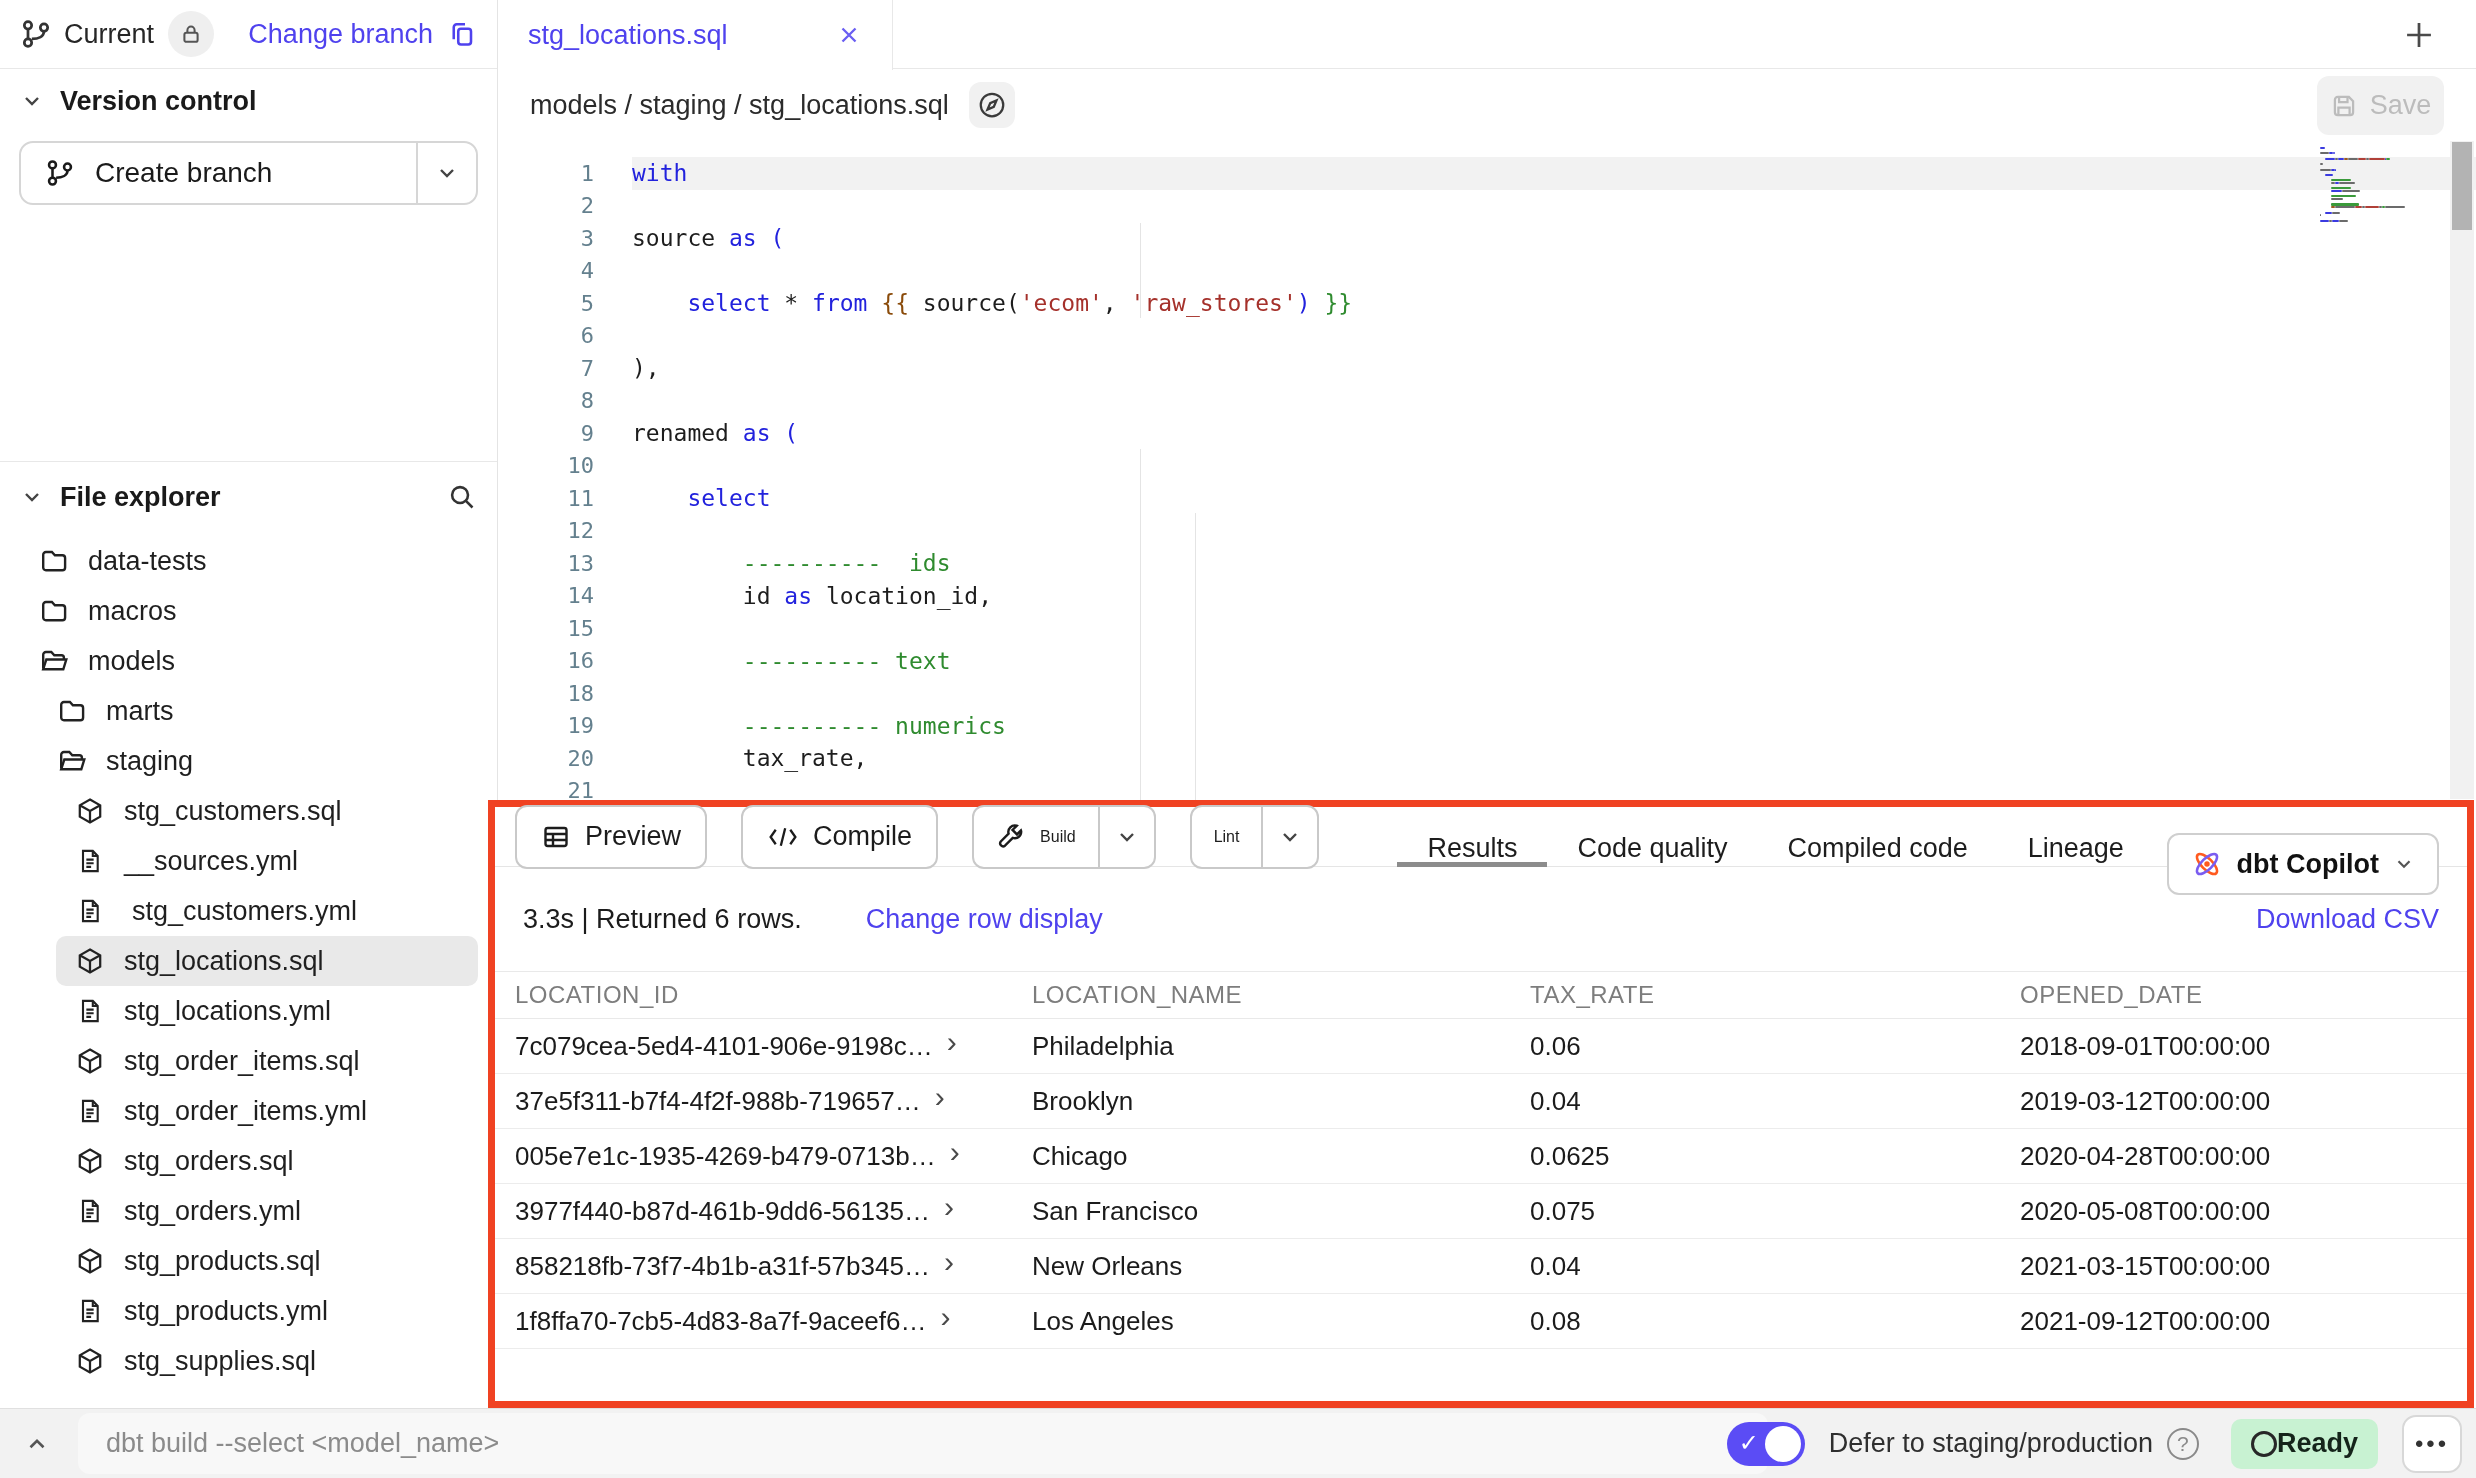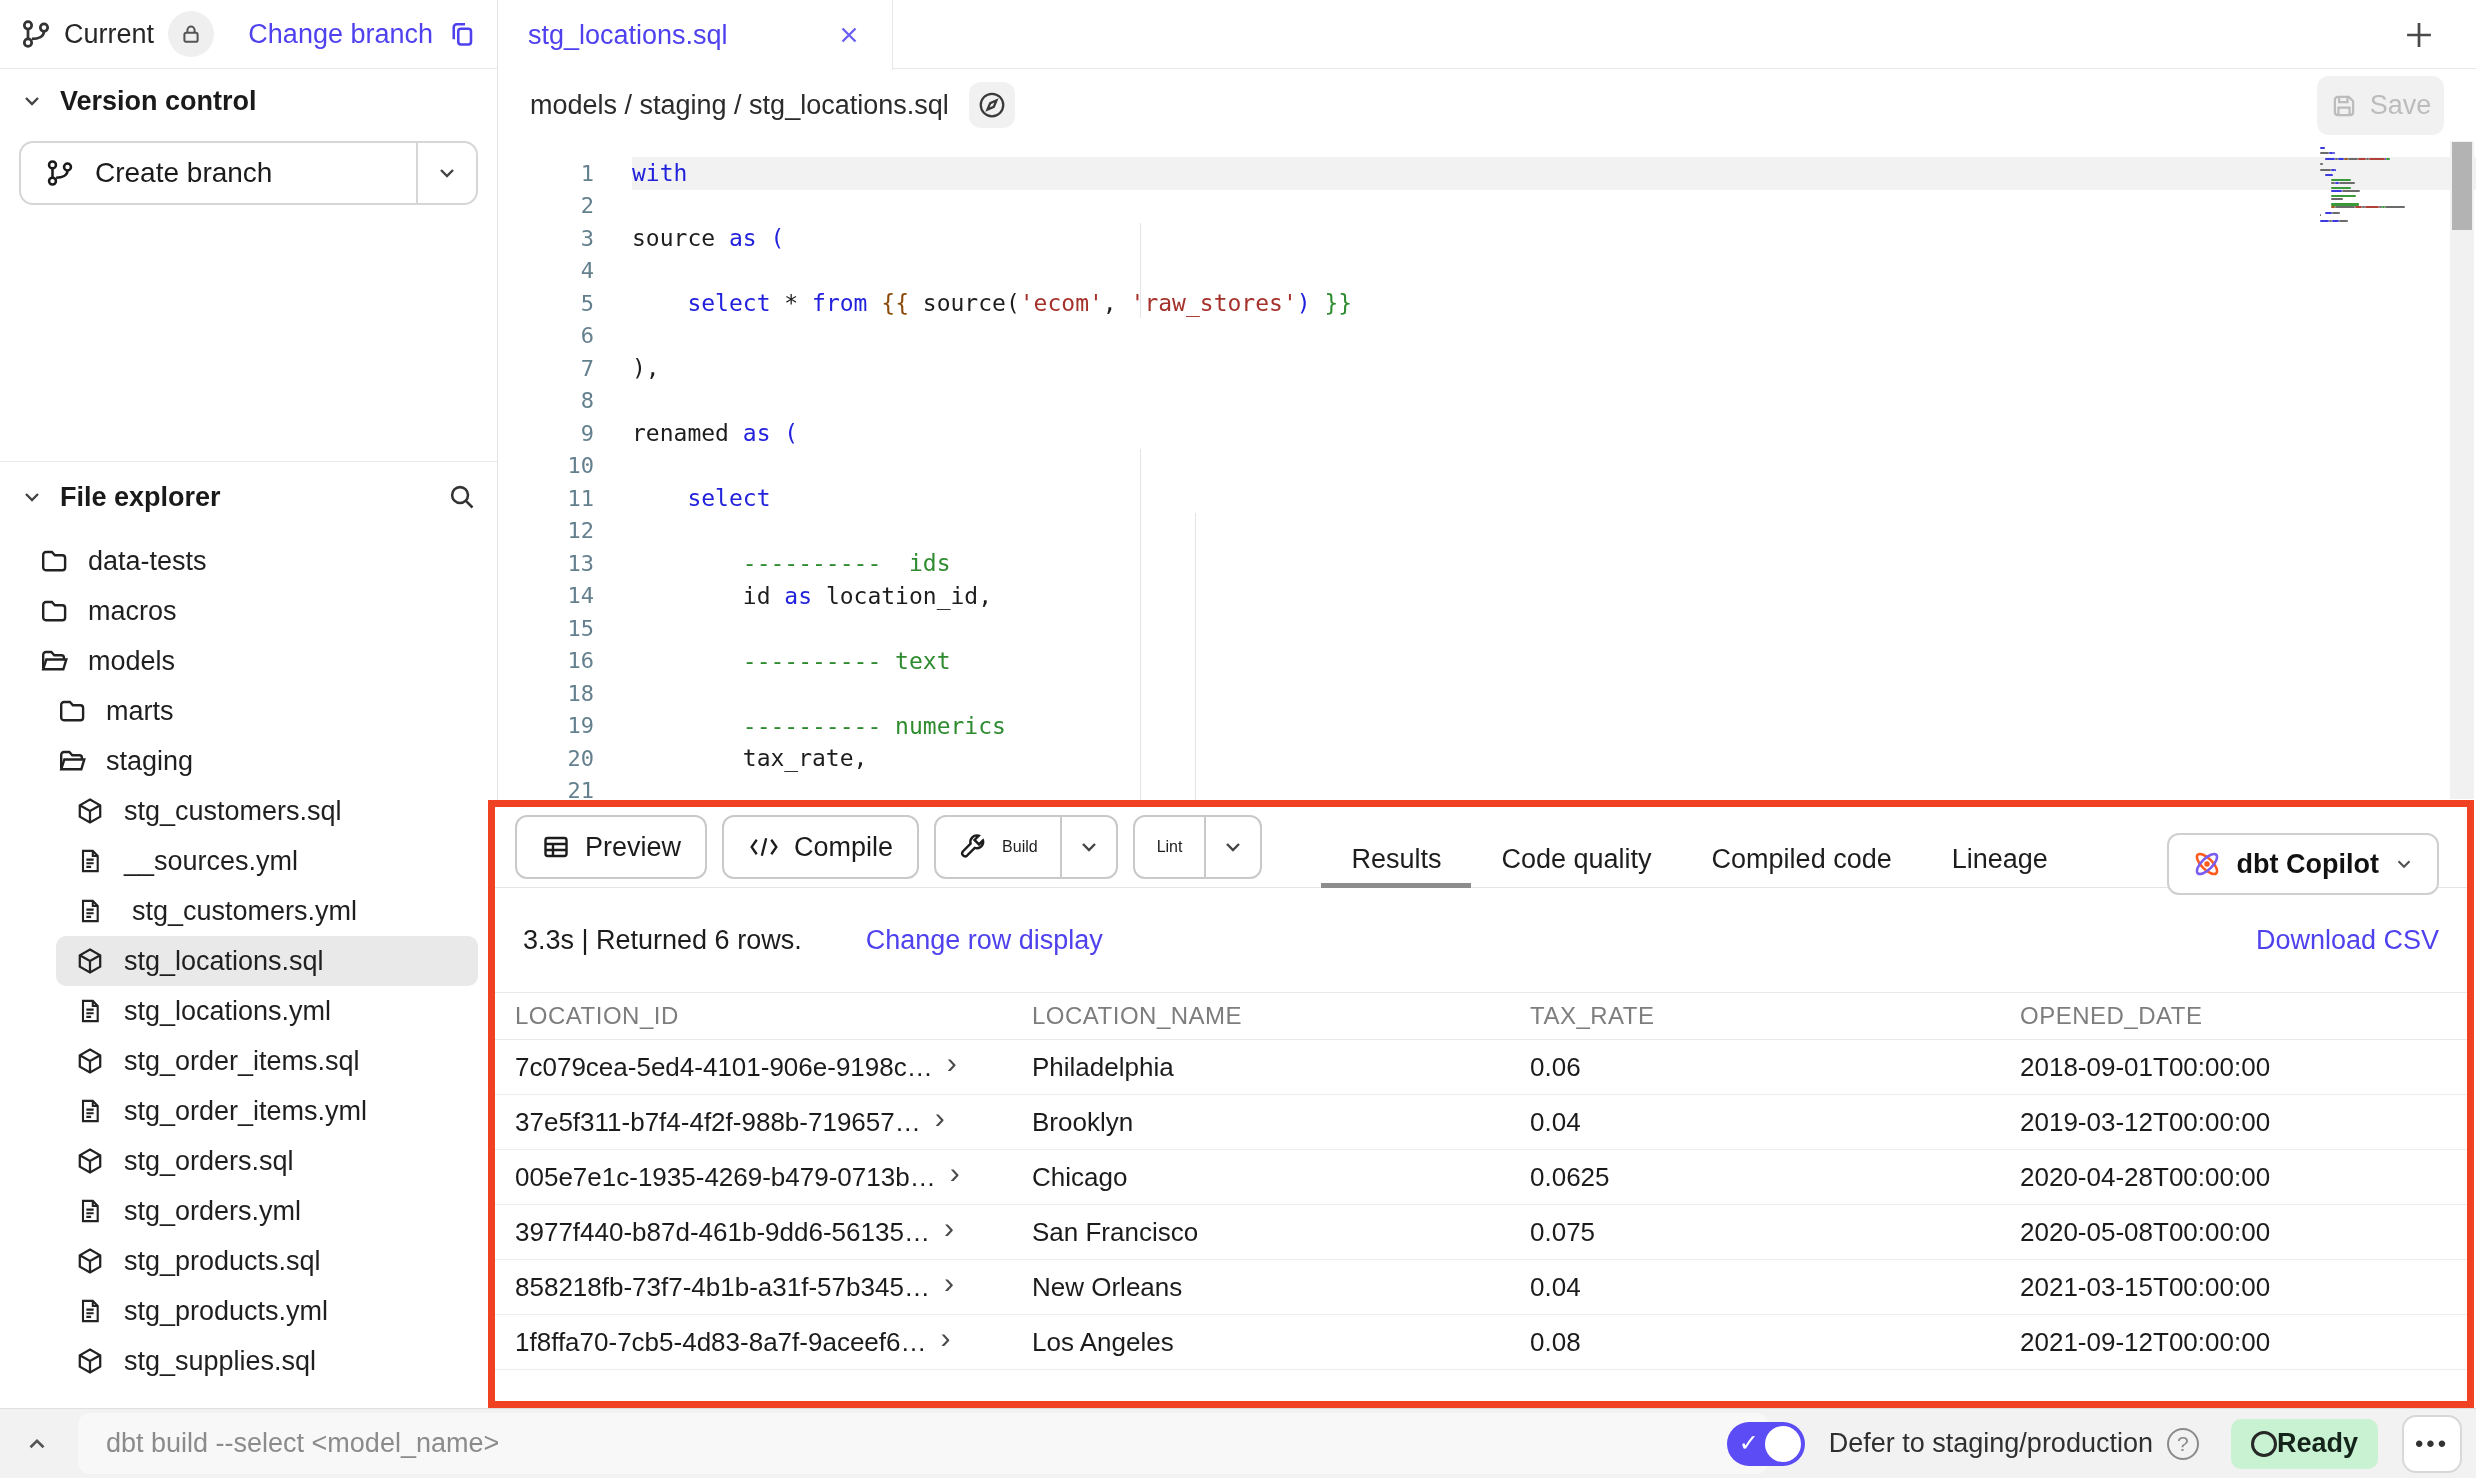--- a/index.html
+++ b/index.html
@@ -68,21 +68,21 @@
   .guide{position:absolute;width:1px;background:#e4e4e4;}
   
   .minimap{position:absolute;top:6px;right:44px;width:112px;}
   .mm-line{height:2.1px;margin-bottom:0.6px;display:flex;}
   .mm-line span{height:2.1px;border-radius:1px;}
   .vscroll{position:absolute;top:0;right:2px;width:24px;height:658px;background:#f1f1f1;}
   .vscroll .thumb{position:absolute;top:1px;left:2px;right:2px;height:88px;background:#b3b3b3;}
   
   .panel{position:absolute;left:488px;top:800px;right:2px;bottom:70px;background:#fff;
          border:7px solid #f04222;box-sizing:border-box;z-index:6;}
-  .ptoolbar{height:81px;border-bottom:1px solid #e5e5e5;display:flex;align-items:center;padding:0 20px;position:relative;box-sizing:border-box;}
+  .ptoolbar{height:60px;border-bottom:1px solid #e5e5e5;display:flex;align-items:center;padding:0 20px;position:relative;box-sizing:border-box;gap:19px;}
   .btn{height:64px;border:2px solid #c9c9c9;border-radius:12px;background:#fff;display:flex;align-items:center;
        padding:0 24px;gap:14px;margin-right:15px;box-sizing:border-box;}
   .btn .blabel{font-size:27px;color:#1c1c1c;}
   .splitbtn{height:64px;border:2px solid #c9c9c9;border-radius:12px;background:#fff;display:flex;align-items:stretch;margin-right:15px;box-sizing:border-box;}
   .splitbtn .sb-main{display:flex;align-items:center;padding:0 22px;gap:14px;}
   .splitbtn .sb-arrow{width:54px;border-left:2px solid #c9c9c9;display:flex;align-items:center;justify-content:center;}
   .ptabs{display:flex;height:100%;margin-left:44px;}
   .ptab{padding:0 30px;display:flex;align-items:center;font-size:27px;color:#1d1d1d;position:relative;margin-top:24px;}
   .ptab.active::after{content:"";position:absolute;left:0;right:0;bottom:-1px;height:5px;background:#8c8c8c;}
   .copilot{position:absolute;right:28px;top:26px;height:62px;border:2px solid #cfcfcf;border-radius:12px;background:#fff;

